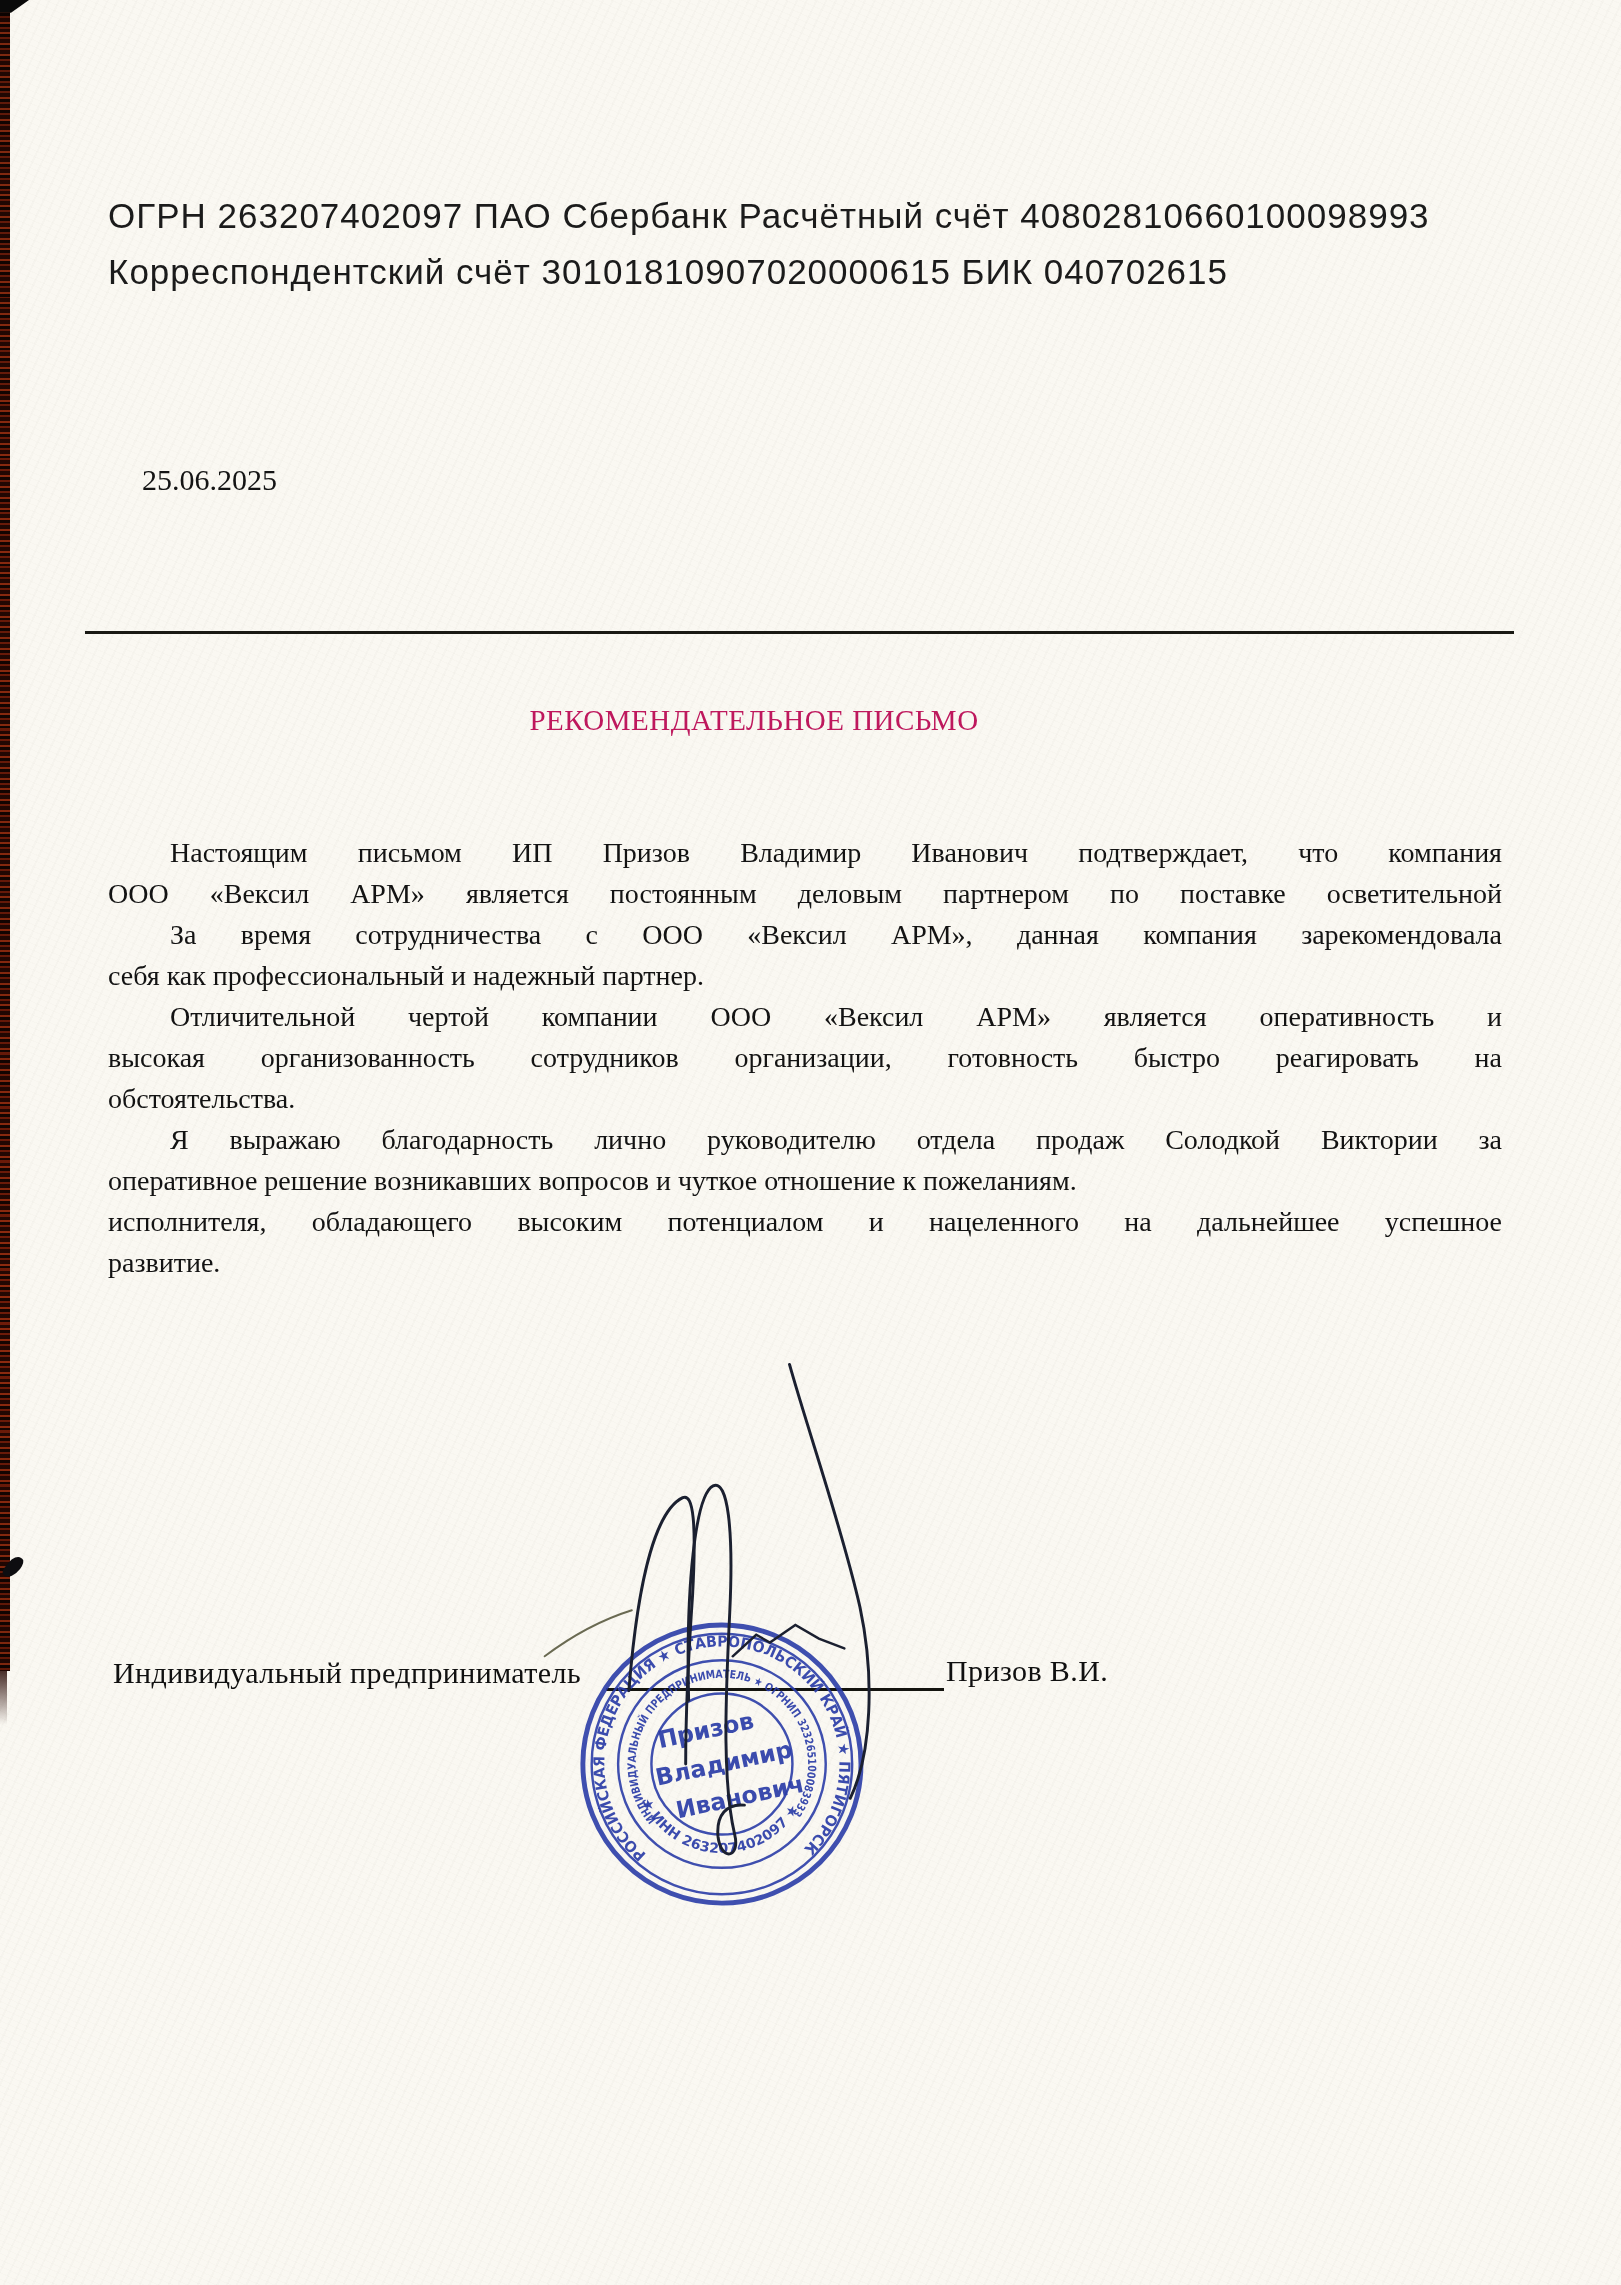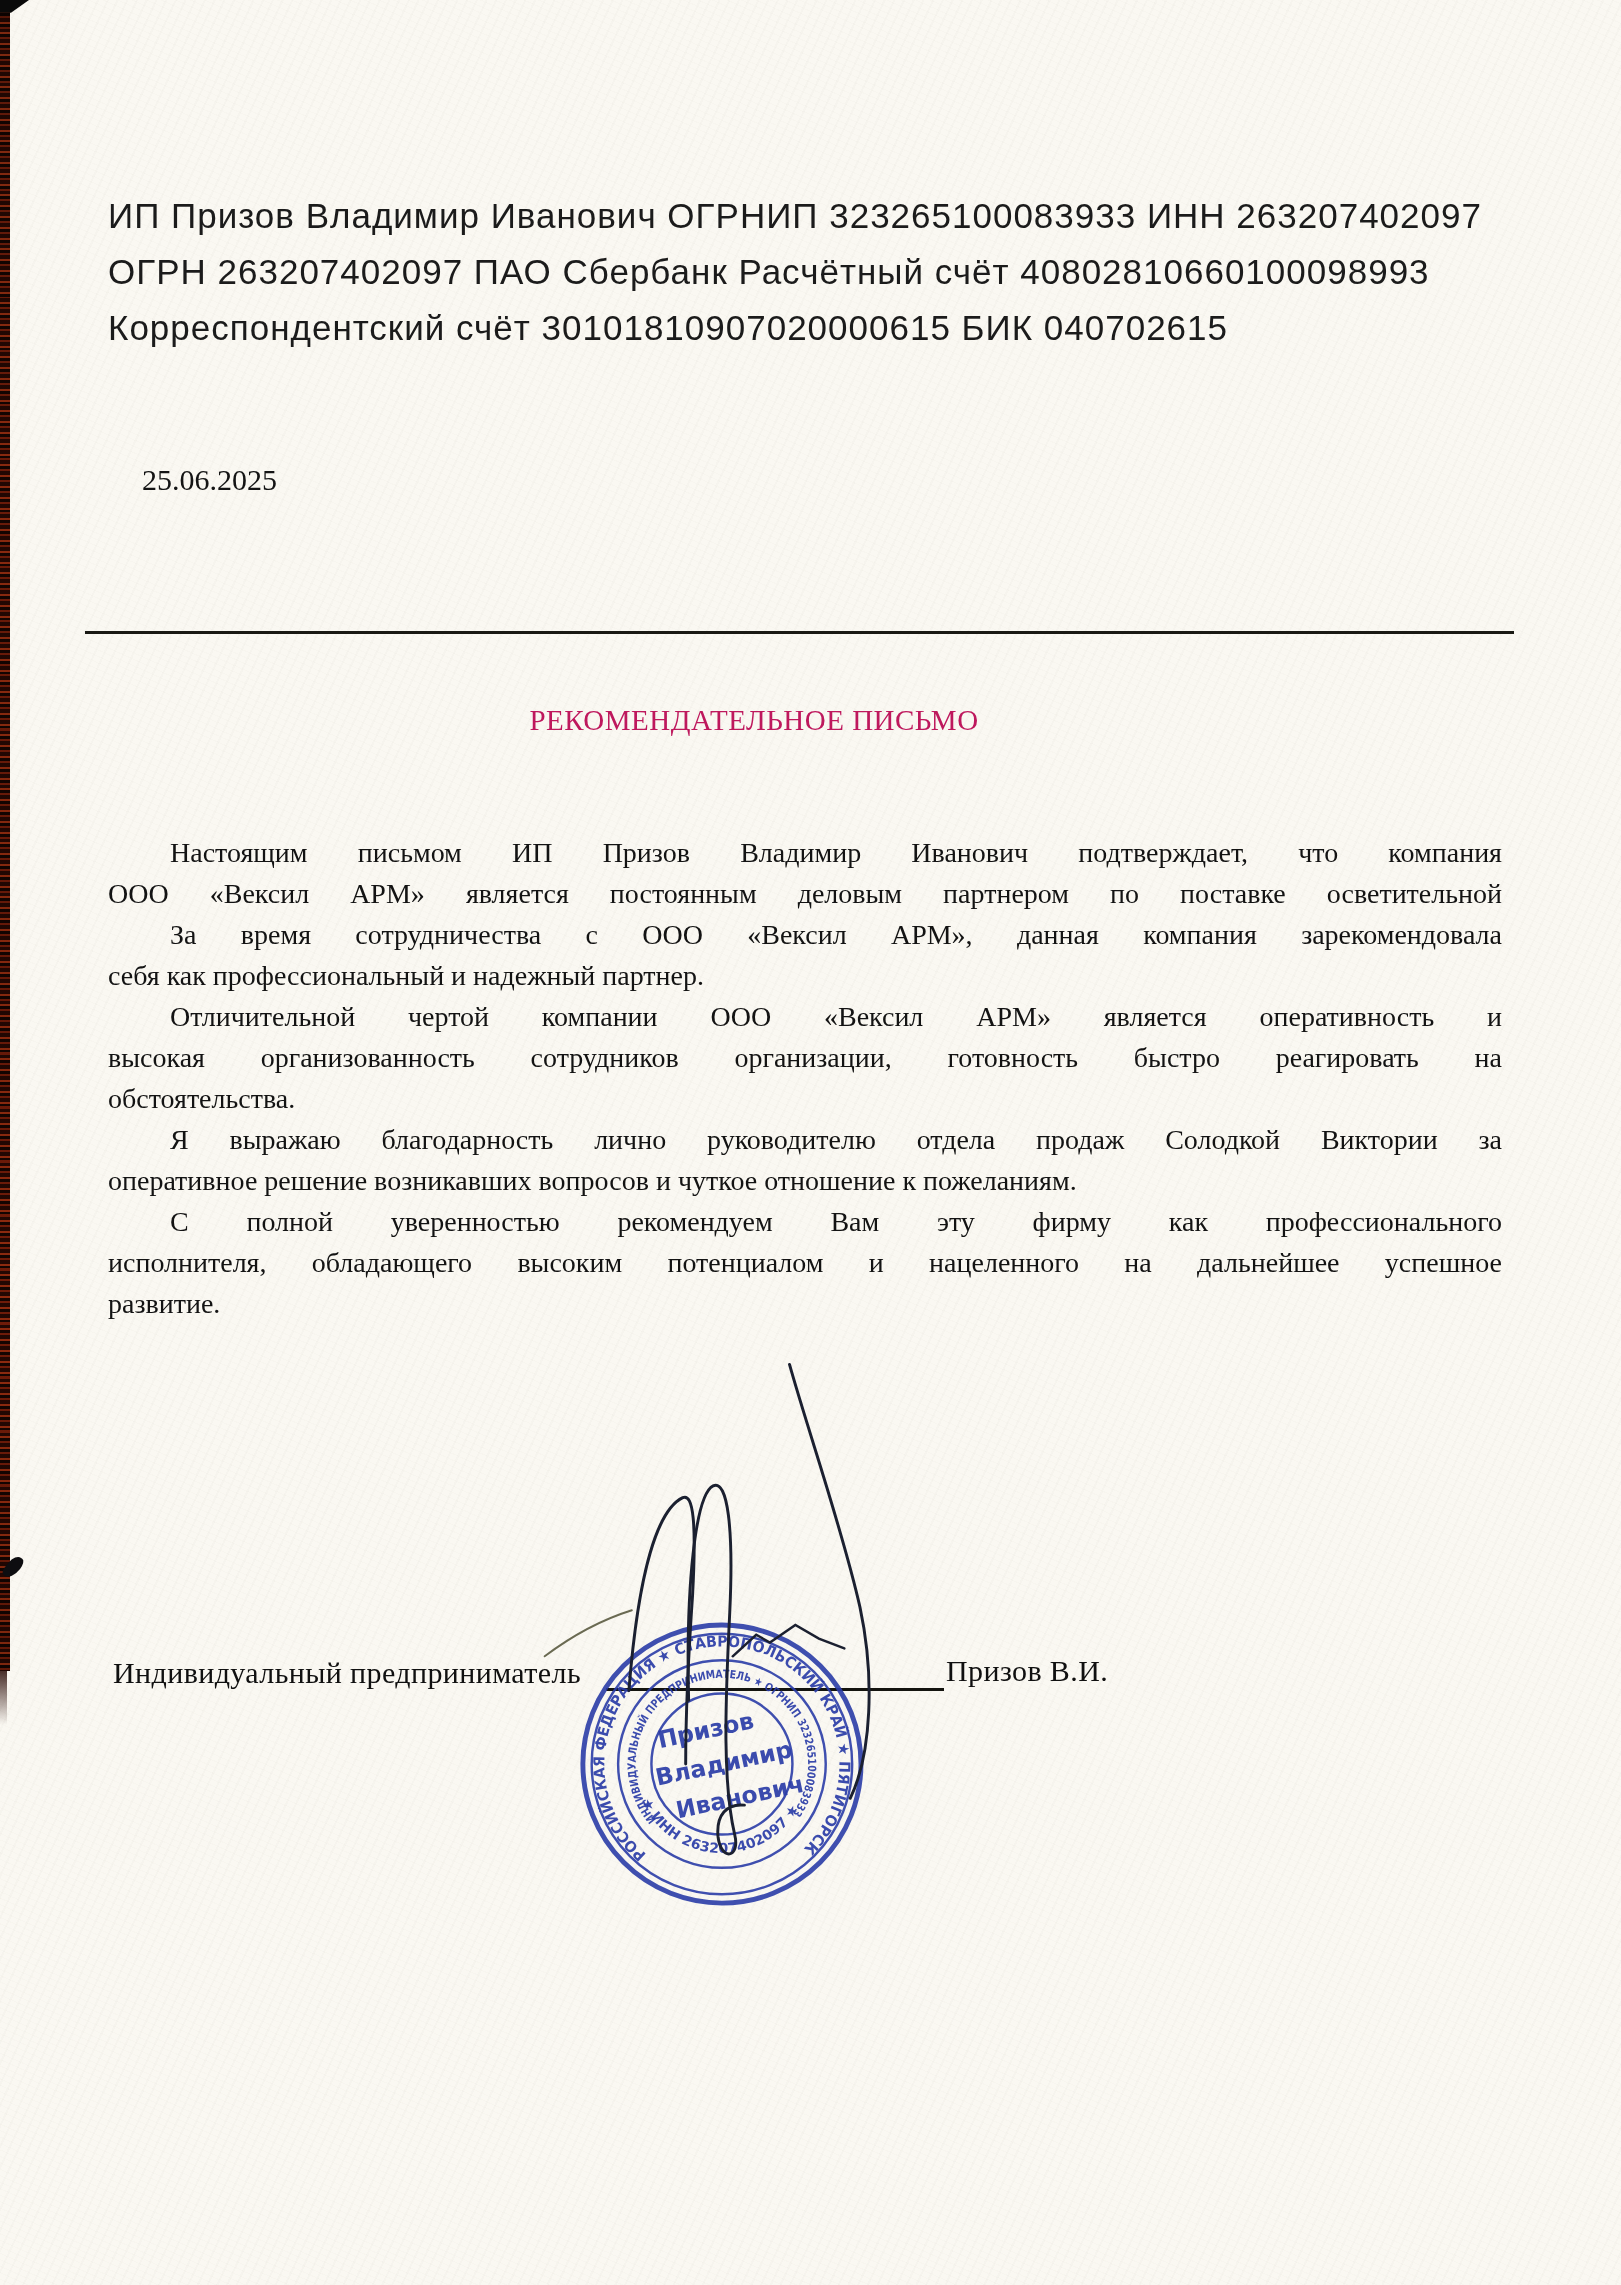--- a/index.html
+++ b/index.html
@@ -67,42 +67,40 @@
 </style>
 </head>
 <body>
 
 <div class="abs edge-strip"></div>
 <div class="abs edge-strip-tail"></div>
 <div class="abs edge-corner"></div>
 <div class="abs ink-blot"></div>
 
 <div class="abs letterhead">
-  <div>ИП Призов Владимир Иванович ОГРНИП 323265100083933  ИНН 263207402097</div>
   <div>ОГРН 263207402097 ПАО Сбербанк Расчётный счёт 40802810660100098993</div>
   <div>Корреспондентский счёт 30101810907020000615 БИК 040702615</div>
 </div>
 
 <div class="abs date">25.06.2025</div>
 
 <div class="abs rule"></div>
 
 <div class="abs title">РЕКОМЕНДАТЕЛЬНОЕ ПИСЬМО</div>
 
 <div class="abs bodytext">
   <div class="jline ind">Настоящим письмом ИП Призов Владимир Иванович подтверждает, что компания</div>
   <div class="jline">ООО «Вексил АРМ» является постоянным деловым партнером по поставке осветительной</div>
   <div class="jline ind">За время сотрудничества с ООО «Вексил АРМ», данная компания зарекомендовала</div>
   <div class="jline pl">себя как профессиональный и надежный партнер.</div>
   <div class="jline ind">Отличительной чертой компании ООО «Вексил АРМ» является оперативность и</div>
   <div class="jline">высокая организованность сотрудников организации, готовность быстро реагировать на</div>
   <div class="jline pl">обстоятельства.</div>
   <div class="jline ind">Я выражаю благодарность лично руководителю отдела продаж Солодкой Виктории  за</div>
   <div class="jline pl">оперативное решение возникавших вопросов и чуткое отношение к пожеланиям.</div>
-  <div class="jline ind">С полной уверенностью рекомендуем Вам эту фирму как профессионального</div>
   <div class="jline">исполнителя, обладающего высоким потенциалом и нацеленного на дальнейшее успешное</div>
   <div class="jline pl">развитие.</div>
 </div>
 
 <div class="abs sig-label">Индивидуальный предприниматель</div>
 <div class="abs sig-line"></div>
 <div class="abs sig-name">Призов В.И.</div>
 
 <svg class="abs stampwrap" width="568" height="627" viewBox="0 0 580 640" xmlns="http://www.w3.org/2000/svg">
 

